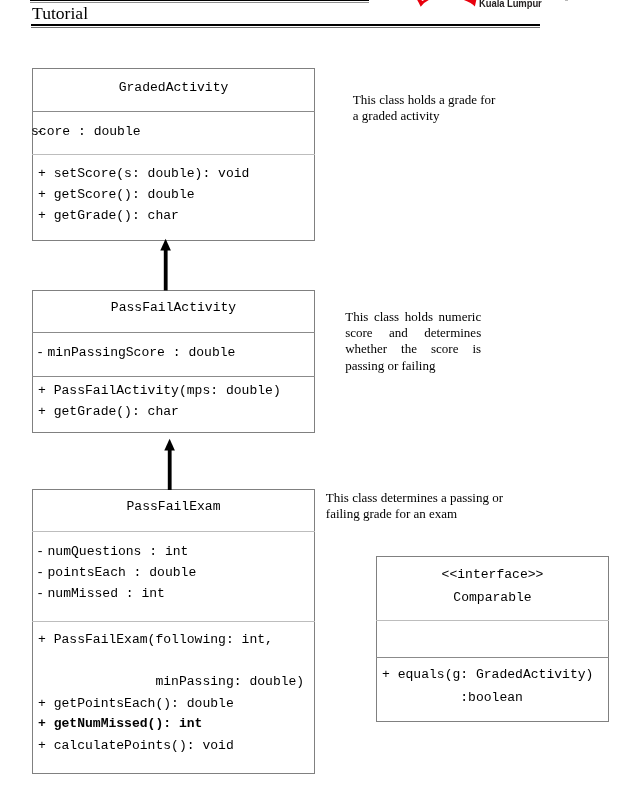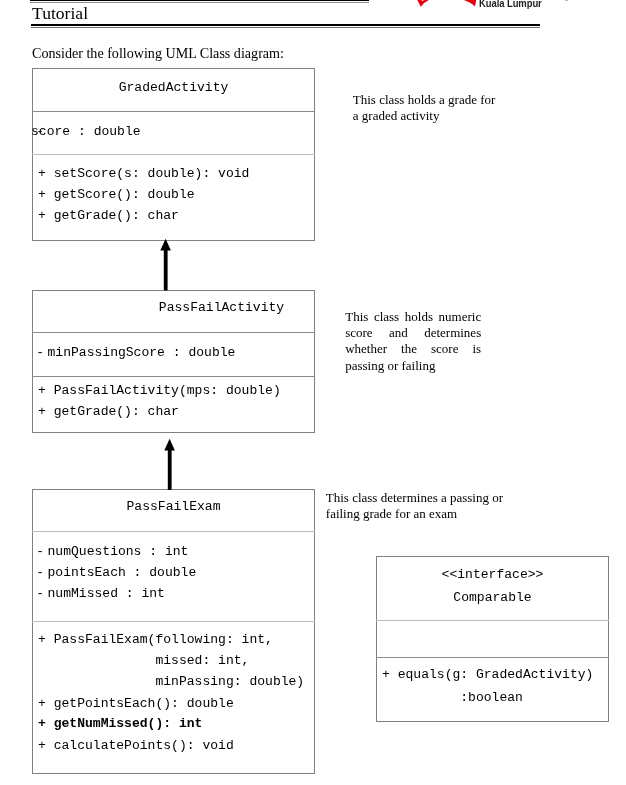--- a/index.html
+++ b/index.html
@@ -56,21 +56,20 @@
 
   <div class="logo">
     <svg width="626" height="40" viewBox="0 0 626 40" style="position:absolute;left:0;top:0;">
       <path d="M414.5 -7 L422.3 1.0 L429.6 -2.6 L430.4 -0.6 Q425.2 1.0 420.7 6.8 Q418.6 1.6 414.5 -4.0 Z" fill="#e8000d"></path>
       <path d="M448 -9 L477 -3.5 L474.9 6.4 C471 2.0 460 -1.5 448 -6 Z" fill="#e8000d"></path>
     </svg>
     <div class="logo-text">Kuala Lumpur</div>
     <div class="logo-dot"></div>
   </div>
 
-  <div class="serif intro">Consider the following UML Class diagram:</div>
 
   <div class="note note-1">This class holds a grade for a graded activity</div>
   <div class="note note-2">This class holds numeric score and determines whether the score is passing or failing</div>
   <div class="note note-3">This class determines a passing or failing grade for an exam</div>
 
   <div class="uml" style="left:32px;top:68px;width:283px;height:173px;"></div>
   <div class="div-h div-dk" style="left:32px;top:111px;width:283px;"></div>
   <div class="div-h div-lt" style="left:32px;top:154px;width:283px;"></div>
   <div class="mono c" style="left:32px;top:80.6px;width:283px;">GradedActivity</div>
   <div class="dash" style="left:36.3px;top:125.3px;">-</div>
@@ -80,21 +79,21 @@
   <div class="mono" style="left:38px;top:208.7px;">+ getGrade(): char</div>
 
   <svg class="arrow" style="left:159px;top:238px;" width="16" height="55">
     <polygon points="1.3,12.4 6.6,0.7 11.9,12.4" fill="#000000"></polygon>
     <rect x="4.8" y="11" width="3.8" height="41.5" fill="#000000"></rect>
   </svg>
 
   <div class="uml" style="left:32px;top:290px;width:283px;height:143px;"></div>
   <div class="div-h div-dk" style="left:32px;top:332px;width:283px;"></div>
   <div class="div-h div-dk" style="left:32px;top:376px;width:283px;"></div>
-  <div class="mono c" style="left:32px;top:301.3px;width:283px;padding-left:48px;">PassFailActivity</div>
+  <div class="mono c" style="left:32px;top:301.3px;width:283px;">PassFailActivity</div>
   <div class="dash" style="left:36.3px;top:345.9px;">-</div>
   <div class="mono" style="left:47.5px;top:345.9px;">minPassingScore : double</div>
   <div class="mono" style="left:38px;top:384px;">+ PassFailActivity(mps: double)</div>
   <div class="mono" style="left:38px;top:405.1px;">+ getGrade(): char</div>
 
   <svg class="arrow" style="left:163.4px;top:437px;" width="16" height="55">
     <polygon points="1.3,13.4 6.6,1.7 11.9,13.4" fill="#000000"></polygon>
     <rect x="4.8" y="12" width="3.8" height="41" fill="#000000"></rect>
   </svg>
 
@@ -102,21 +101,20 @@
   <div class="div-h div-lt" style="left:32px;top:531px;width:283px;"></div>
   <div class="div-h div-lt" style="left:32px;top:621px;width:283px;"></div>
   <div class="mono c" style="left:32px;top:500.4px;width:283px;">PassFailExam</div>
   <div class="dash" style="left:36.3px;top:545.2px;">-</div>
   <div class="mono" style="left:47.5px;top:545.2px;">numQuestions : int</div>
   <div class="dash" style="left:36.3px;top:565.8px;">-</div>
   <div class="mono" style="left:47.5px;top:565.8px;">pointsEach : double</div>
   <div class="dash" style="left:36.3px;top:586.9px;">-</div>
   <div class="mono" style="left:47.5px;top:586.9px;">numMissed : int</div>
   <div class="mono" style="left:38px;top:632.5px;">+ PassFailExam(following: int,</div>
-  <div class="mono" style="left:38px;top:653.8px;">               missed: int,</div>
   <div class="mono" style="left:38px;top:675.1px;">               minPassing: double)</div>
   <div class="mono" style="left:38px;top:696.7px;">+ getPointsEach(): double</div>
   <div class="mono" style="left:38px;top:717.2px;font-weight:bold;">+ getNumMissed(): int</div>
   <div class="mono" style="left:38px;top:738.6px;">+ calculatePoints(): void</div>
 
   <div class="uml" style="left:376px;top:556px;width:233px;height:166px;"></div>
   <div class="div-h div-lt" style="left:376px;top:620.2px;width:233px;"></div>
   <div class="div-h div-dk" style="left:376px;top:656.9px;width:233px;"></div>
   <div class="mono c" style="left:376px;top:568.1px;width:233px;">&lt;&lt;interface&gt;&gt;</div>
   <div class="mono c" style="left:376px;top:590.6px;width:233px;">Comparable</div>

